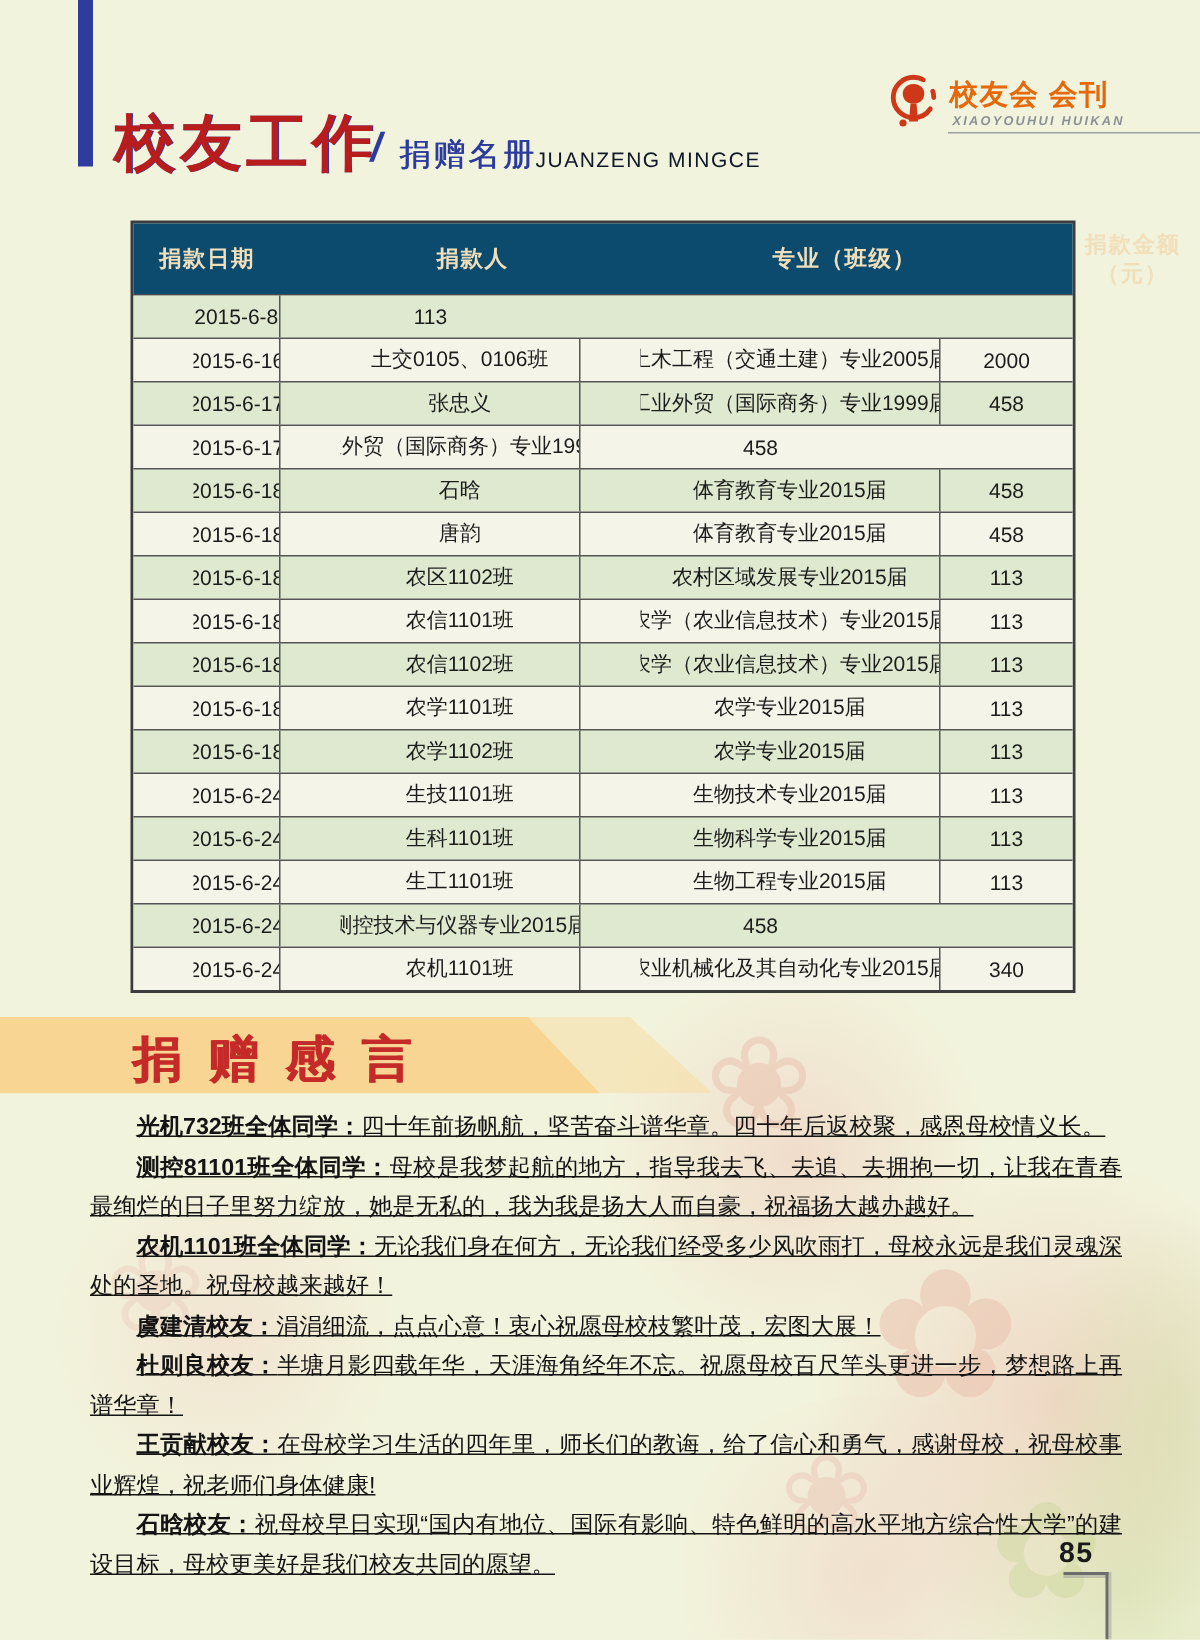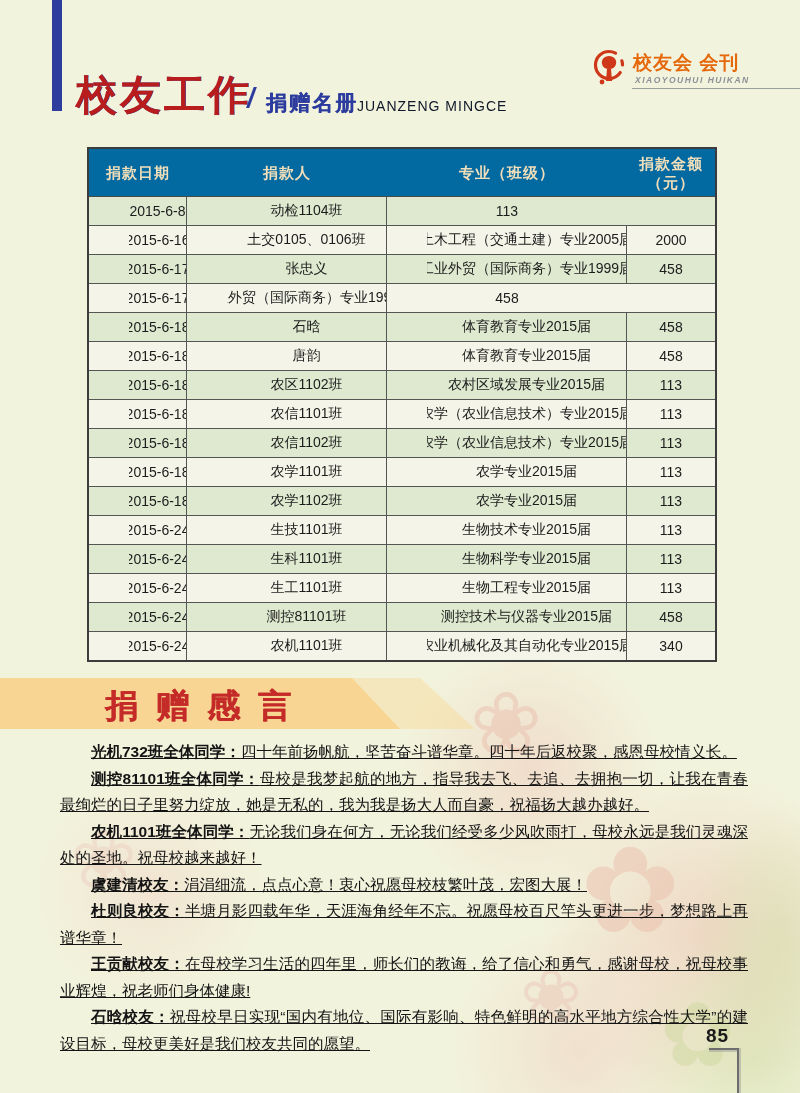--- a/index.html
+++ b/index.html
@@ -20,44 +20,44 @@
   .bl1{left:470px;top:680px;font-size:86px;}
   .bl2{left:580px;top:830px;font-size:120px;color:rgba(233,186,168,.45);}
   .bl3{left:70px;top:820px;font-size:80px;color:rgba(236,200,186,.4);}
   .bl4{left:660px;top:990px;font-size:90px;color:rgba(205,216,158,.5);}
   .bl5{left:520px;top:960px;font-size:74px;color:rgba(233,196,180,.45);}
 
   
   .blue-bar{position:absolute;left:52px;top:0;width:10px;height:111px;background:#2e3d9d;}
   .page-title{position:absolute;left:76px;top:68px;font-size:41px;font-weight:bold;color:#b91c1c;letter-spacing:3px;text-shadow:.6px 0 0 #2c3b9e;}
   .title-slash{position:absolute;left:247px;top:83px;font-size:27px;font-weight:bold;font-style:italic;color:#2c3b9e;}
-  .sub-title{position:absolute;left:266px;top:89px;font-size:21px;font-weight:bold;color:#2c3b9e;letter-spacing:2px;text-shadow:.5px 0 0 #2c3b9e;text-align:center;}
+  .sub-title{position:absolute;left:266px;top:89px;font-size:21px;font-weight:normal;color:#2c3b9e;letter-spacing:2px;text-shadow:.5px 0 0 #2c3b9e;text-align:center;}
   .sub-pinyin{position:absolute;left:357px;top:98px;font-size:14px;font-weight:normal;color:#0f172a;letter-spacing:1px;}
 
   .masthead{position:absolute;left:590px;top:46px;width:210px;}
   .m-icon{position:absolute;left:0;top:2px;}
   .m-title{position:absolute;left:43px;top:4px;font-size:19px;font-weight:bold;color:#e5680b;letter-spacing:1px;white-space:nowrap;}
   .m-pinyin{position:absolute;left:45px;top:29px;font-size:8.5px;font-weight:bold;font-style:italic;color:#8b9097;letter-spacing:1.5px;white-space:nowrap;}
   .m-line{position:absolute;left:42px;top:42px;width:168px;height:1px;background:#9aa09e;}
 
   
   .dtable{position:absolute;left:87px;top:147px;width:626px;border:2px solid #3c3c3c;background:#f4f5e8;}
-  .thead{display:grid;grid-template-columns:98px 200px 240px 88px;background:#0369a1;color:#f0dfba;height:47px;border-bottom:1px solid #4a4a4a;}
+  .thead{display:grid;grid-template-columns:98px 200px 240px 88px;background:#0c4a6e;color:#f0dfba;height:47px;border-bottom:1px solid #4a4a4a;gap:28px;}
   .hcell{display:flex;align-items:center;justify-content:center;text-align:center;font-size:15px;font-weight:bold;letter-spacing:1px;white-space:pre-line;line-height:19px;}
   .trow{display:grid;grid-template-columns:98px 200px 240px 88px;height:28px;}
   .trow + .trow{border-top:1px solid #555;}
   .trow:nth-child(odd){background:#dfe9d0;}
   .trow:nth-child(even){background:#f4f5e8;}
   .tcell{display:flex;align-items:center;justify-content:center;font-size:14px;color:#1c1c1c;white-space:nowrap;overflow:hidden;}
   .tcell:not(:last-child){border-right:1px solid #555;margin-left:40px;}
 
   
   .band-light{position:absolute;left:0;top:678px;width:475px;height:51px;background:rgba(248,217,150,.45);clip-path:polygon(0 0,420px 0,475px 100%,0 100%);}
   .band{position:absolute;left:0;top:678px;width:400px;height:51px;background:#f8d592;clip-path:polygon(0 0,352px 0,400px 100%,0 100%);}
-  .band-title{position:absolute;left:105px;top:684px;font-size:33px;font-weight:bold;color:#c42a28;letter-spacing:18px;text-shadow:.8px 0 0 #c42a28;white-space:nowrap;}
+  .band-title{position:absolute;left:88px;top:684px;font-size:33px;font-weight:bold;color:#c42a28;letter-spacing:18px;text-shadow:.8px 0 0 #c42a28;white-space:nowrap;}
 
   
   .speech{position:absolute;left:60px;top:739px;width:688px;font-size:15.5px;line-height:26.5px;color:#141414;text-align:justify;text-decoration:underline;}
   .speech p{margin:0;text-indent:2em;}
   .speech b{font-weight:bold;}
 
   
   .pageno{position:absolute;left:706px;top:1025px;width:36px;font-size:19px;font-weight:bold;color:#1a1a1a;letter-spacing:1px;}
   .pn-h{position:absolute;left:709px;top:1048px;width:30px;height:2px;background:#6d6d6d;box-shadow:0 2px 0 rgba(150,150,150,.45);}
   .pn-v{position:absolute;left:737px;top:1048px;width:2px;height:45px;background:#6d6d6d;box-shadow:2px 0 0 rgba(150,150,150,.45);}
@@ -101,21 +101,20 @@
   <div class="thead">
     <div class="hcell">捐款日期</div>
     <div class="hcell">捐款人</div>
     <div class="hcell">专业（班级）</div>
     <div class="hcell">捐款金额
 （元）</div>
   </div>
   <div>
       <div class="trow">
         <div class="tcell">2015-6-8</div>
-        <div class="tcell">动检1104班</div>
         <div class="tcell">113</div>
       </div>
       <div class="trow">
         <div class="tcell">2015-6-16</div>
         <div class="tcell">土交0105、0106班</div>
         <div class="tcell">土木工程（交通土建）专业2005届</div>
         <div class="tcell">2000</div>
       </div>
       <div class="trow">
         <div class="tcell">2015-6-17</div>
@@ -183,21 +182,20 @@
         <div class="tcell">113</div>
       </div>
       <div class="trow">
         <div class="tcell">2015-6-24</div>
         <div class="tcell">生工1101班</div>
         <div class="tcell">生物工程专业2015届</div>
         <div class="tcell">113</div>
       </div>
       <div class="trow">
         <div class="tcell">2015-6-24</div>
-        <div class="tcell">测控81101班</div>
         <div class="tcell">测控技术与仪器专业2015届</div>
         <div class="tcell">458</div>
       </div>
       <div class="trow">
         <div class="tcell">2015-6-24</div>
         <div class="tcell">农机1101班</div>
         <div class="tcell">农业机械化及其自动化专业2015届</div>
         <div class="tcell">340</div>
       </div>
     </div>

